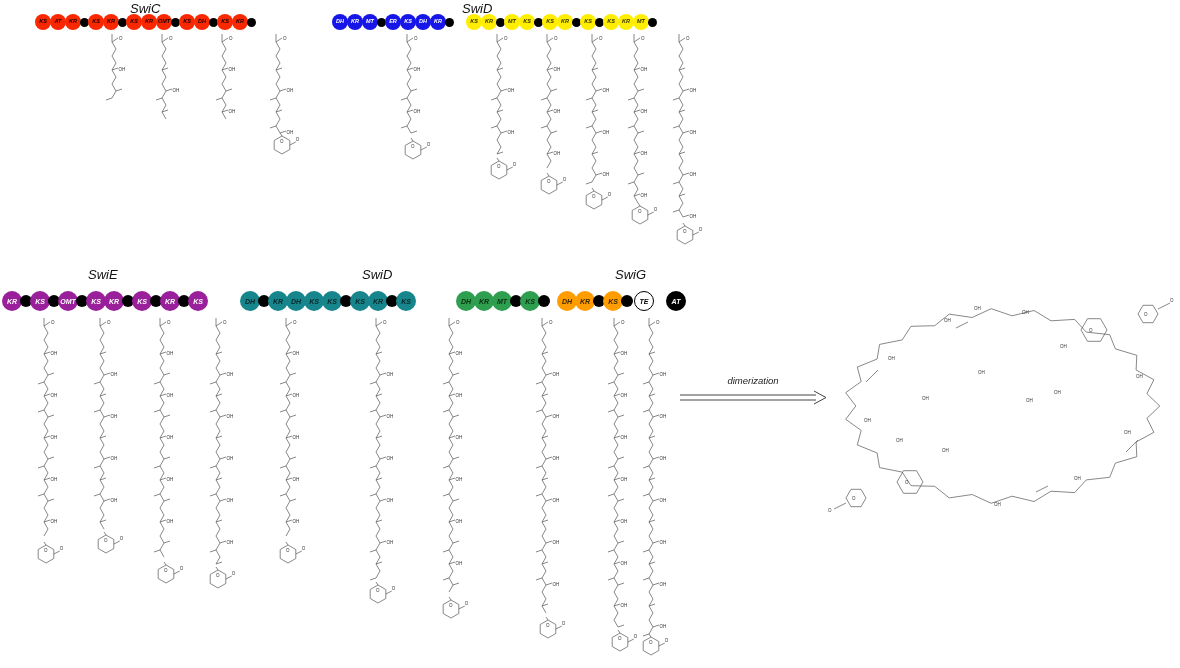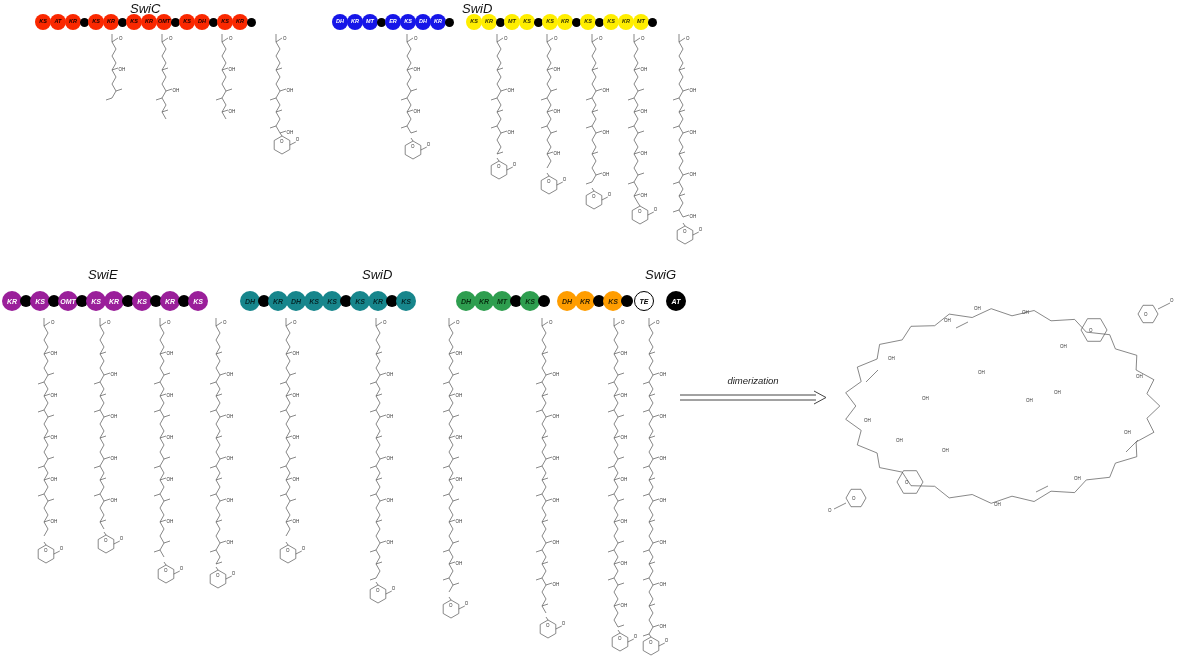--- a/index.html
+++ b/index.html
@@ -19,21 +19,21 @@
   .acp{border-radius:50%;background:#000}
   .r1 .acp{width:9px;height:9px}
   .r2 .acp{width:12px;height:12px}
   .dom.outlined{border:1px solid #000}
 
   .gene-label{position:absolute;font-style:italic;font-size:13px;color:#111}
   #label-swic{left:130px;top:1px}
   #label-swid{left:462px;top:1px}
   #label-swie{left:88px;top:267px}
   #label-swif{left:362px;top:267px}
-  #label-swig{left:645px;top:267px}
+  #label-swig{left:615px;top:267px}
 
   .struct{position:absolute}
   .chem path,.chem line,.chem polygon{stroke:#555;stroke-width:.7;fill:none}
   .chem text{font-size:4.5px;fill:#333;font-style:normal}
   #arrow-label{position:absolute;left:688px;top:375px;width:130px;text-align:center;
                font-style:italic;font-size:9.5px;color:#222}
   #arrow-svg line{stroke:#444;stroke-width:1}
 
   #product-wrap{position:absolute;left:826px;top:282px}
 </style>

